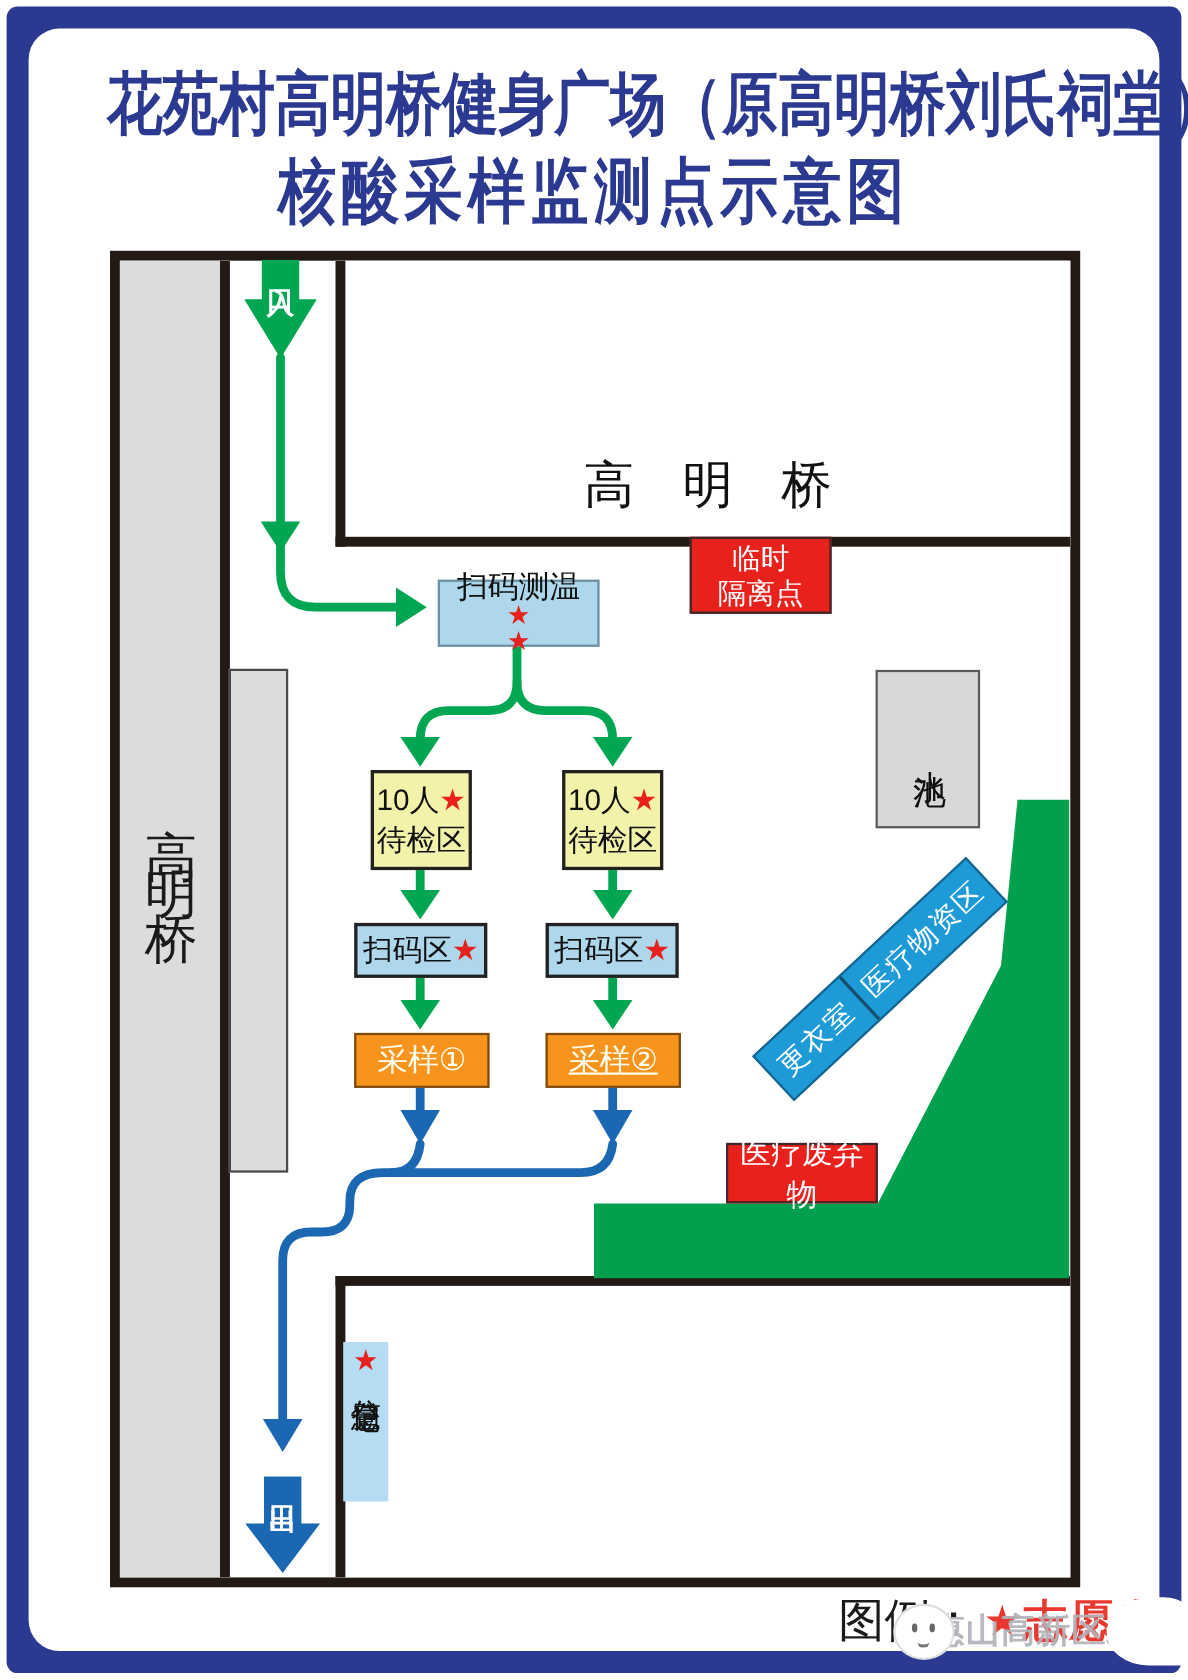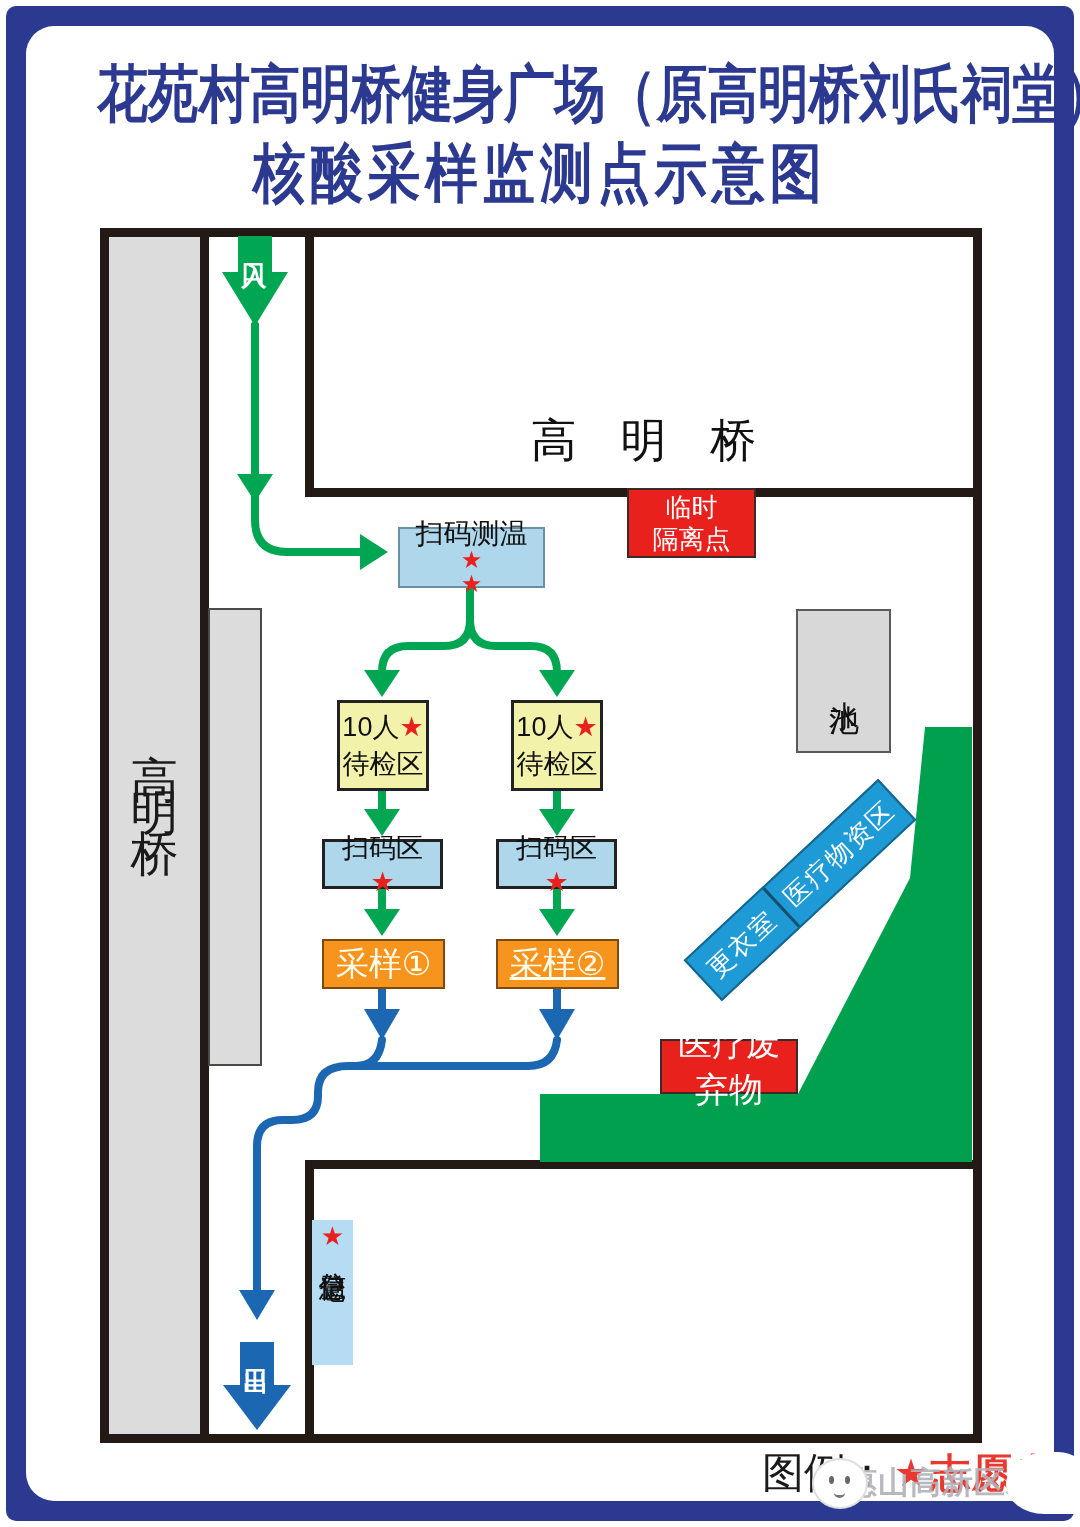--- a/index.html
+++ b/index.html
@@ -43,25 +43,25 @@
         clip-path:polygon(17px 0,51px 0,51px 43px,68px 43px,34px 88px,0 43px,17px 43px);}
 
   
   .box{box-sizing:border-box;display:flex;flex-direction:column;align-items:center;justify-content:center;text-align:center;}
   .scan-temp{left:398px;top:527px;width:147px;height:61px;background:#aed7ec;border:2px solid #6b8fa3;}
   .scan-temp .t{font-size:28px;color:#111;line-height:1.05;}
   .scan-temp .s{font-size:24px;color:#e8201e;letter-spacing:24px;padding-left:24px;line-height:1;}
   .isolation{left:627px;top:488px;width:129px;height:70px;background:#e8211d;border:2px solid #3a2a2a;color:#fff;font-size:26px;line-height:1.25;}
   .waiting{top:700px;width:92px;height:91px;background:#f2f2aa;border:3px solid #222;font-size:27px;color:#111;line-height:1.35;}
   .waiting.l{left:337px;} .waiting.r{left:511px;}
-  .scanbox{top:839px;width:121px;height:50px;background:#aed7ec;border:3px solid #222;font-size:27px;color:#111;flex-direction:column;}
+  .scanbox{top:839px;width:121px;height:50px;background:#aed7ec;border:3px solid #222;font-size:27px;color:#111;flex-direction:row;}
   .scanbox.l{left:322px;} .scanbox.r{left:496px;}
-  .sampling{top:939px;width:123px;height:50px;background:#f7941e;border:2px solid #7a4a10;color:#fdfdee;font-size:33px;}
+  .sampling{top:939px;width:123px;height:50px;background:#f7941e;border:2px solid #7a4a10;color:#fdfdee;font-size:28px;}
   .sampling.l{left:322px;} .sampling.r{left:496px;text-decoration:underline;}
-  .waste{left:660px;top:1039px;width:138px;height:55px;background:#e8211d;border:2px solid #3a2a2a;color:#fff;font-size:34px;}
+  .waste{left:660px;top:1039px;width:138px;height:55px;background:#e8211d;border:2px solid #3a2a2a;color:#fff;font-size:28px;}
   .star{color:#e8201e;}
   .reg{left:312px;top:1220px;width:41px;height:145px;background:#b5dcf2;display:flex;flex-direction:column;align-items:center;}
   .reg .star{font-size:26px;line-height:1.1;margin-top:2px;}
   .reg-label{writing-mode:vertical-rl;text-orientation:upright;font-size:27px;color:#111;letter-spacing:1px;}
 
   
   .diag{left:667px;top:862px;width:266px;height:56px;transform:rotate(-43deg);transform-origin:center;
         background:#1e9bd7;border:2px solid #17658f;box-sizing:border-box;display:flex;}
   .diag .seg{display:flex;align-items:center;justify-content:center;color:#fff;font-size:26px;letter-spacing:2px;white-space:nowrap;}
   .diag .seg1{width:104px;}

